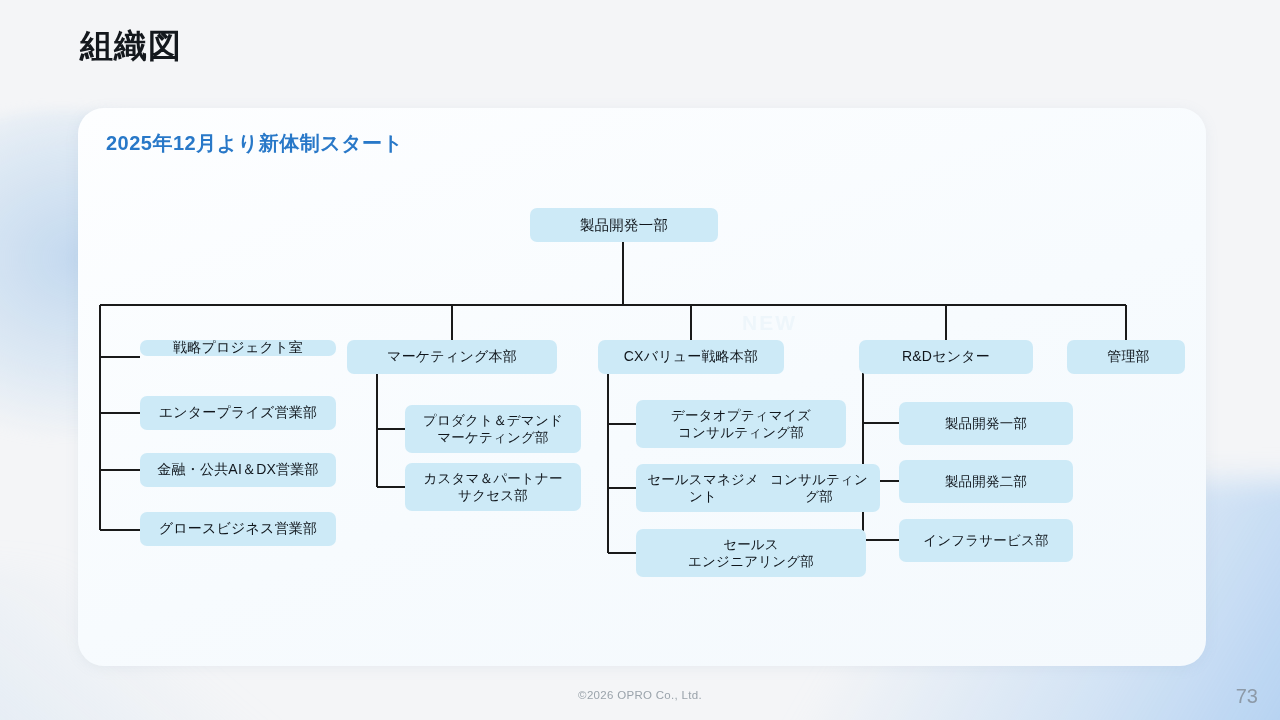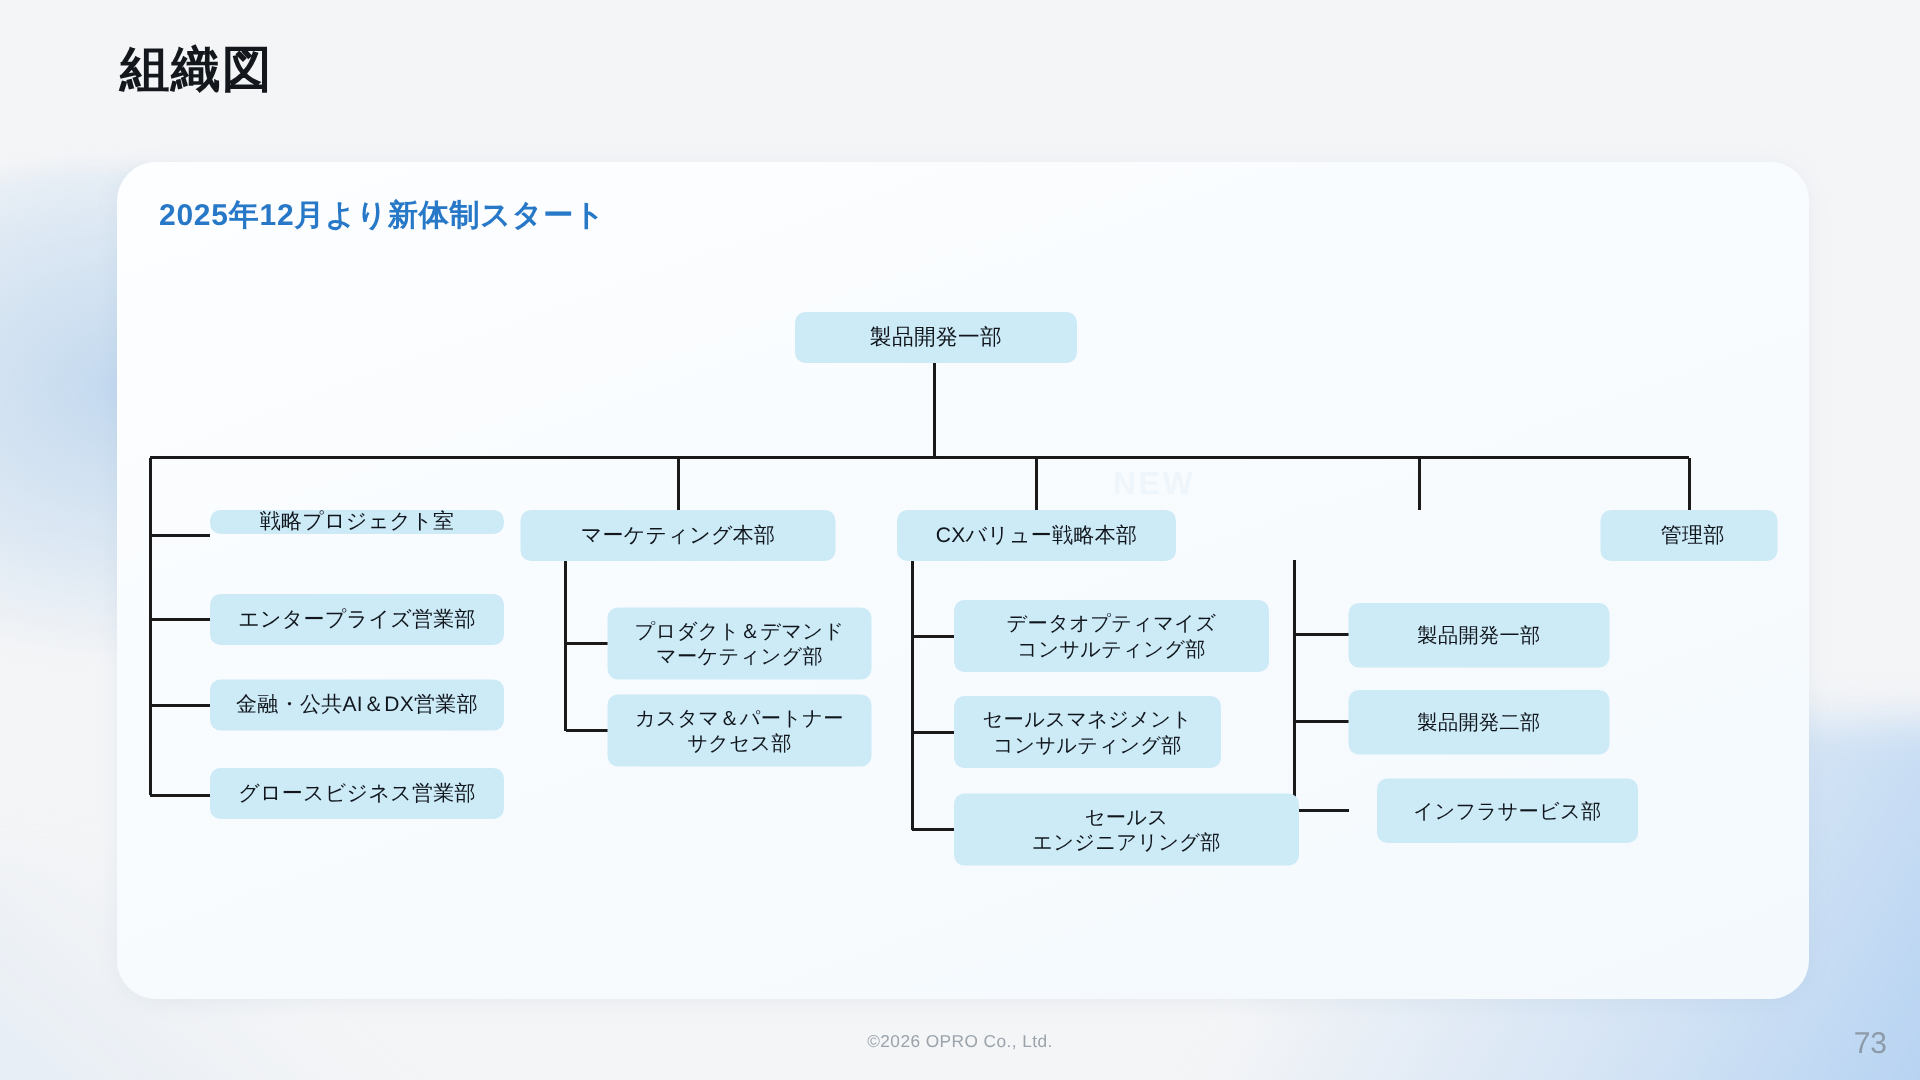--- a/index.html
+++ b/index.html
@@ -184,32 +184,33 @@
     <div class="node" style="left:327px; top:355px; width:176px; height:48px; flex-direction:column;">
       <span>カスタマ＆パートナー</span>
       <span>サクセス部</span>
     </div>
 
     <div class="node lvl1" style="left:520px; top:232px; width:186px; height:34px;text-align:right;">CXバリュー戦略本部</div>
     <div class="node" style="left:558px; top:292px; width:210px; height:48px; flex-direction:column;">
       <span>データオプティマイズ</span>
       <span>コンサルティング部</span>
     </div>
-    <div class="node" style="left:558px; top:356px; width:178px; height:48px; flex-direction:column;">
+    <div class="node" style="left:558px; top:356px; width:244px; height:48px; flex-direction:row;">
       <span>セールスマネジメント</span>
       <span>コンサルティング部</span>
     </div>
     <div class="node" style="left:558px; top:421px; width:230px; height:48px; flex-direction:column;">
       <span>セールス</span>
       <span>エンジニアリング部</span>
     </div>
 
+    <div class="node lvl1" style="left:781px; top:232px; width:174px; height:34px;">R&amp;Dセンター</div>
     <div class="node" style="left:821px; top:294px; width:174px; height:43px;">製品開発一部</div>
     <div class="node" style="left:821px; top:352px; width:174px; height:43px;">製品開発二部</div>
-    <div class="node" style="left:840px; top:411px; width:174px; height:43px;">インフラサービス部</div>
+    <div class="node" style="left:821px; top:411px; width:174px; height:43px;">インフラサービス部</div>
 
     <div class="node lvl1" style="left:989px; top:232px; width:118px; height:34px;padding-left:11px;">管理部</div>
 
   </div>
 </div>
 
 <div class="footer-copy">©2026 OPRO Co., Ltd.</div>
 <div class="page-num">73</div>
 
 </body></html>

